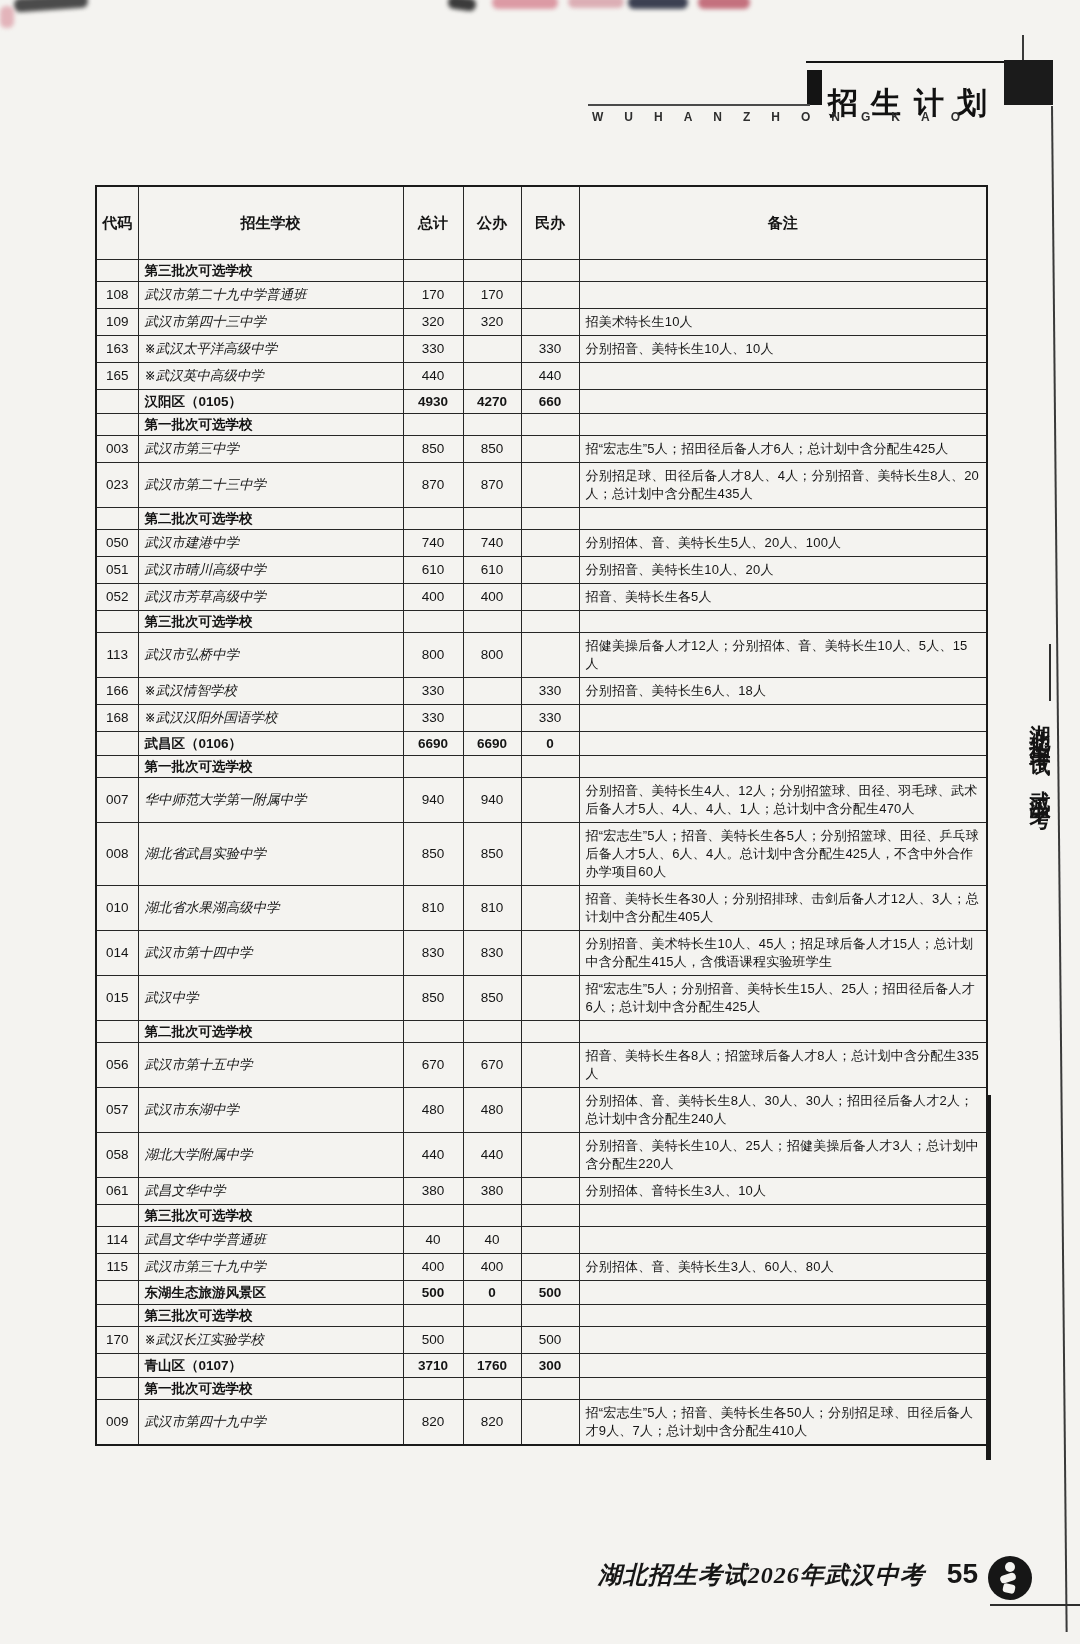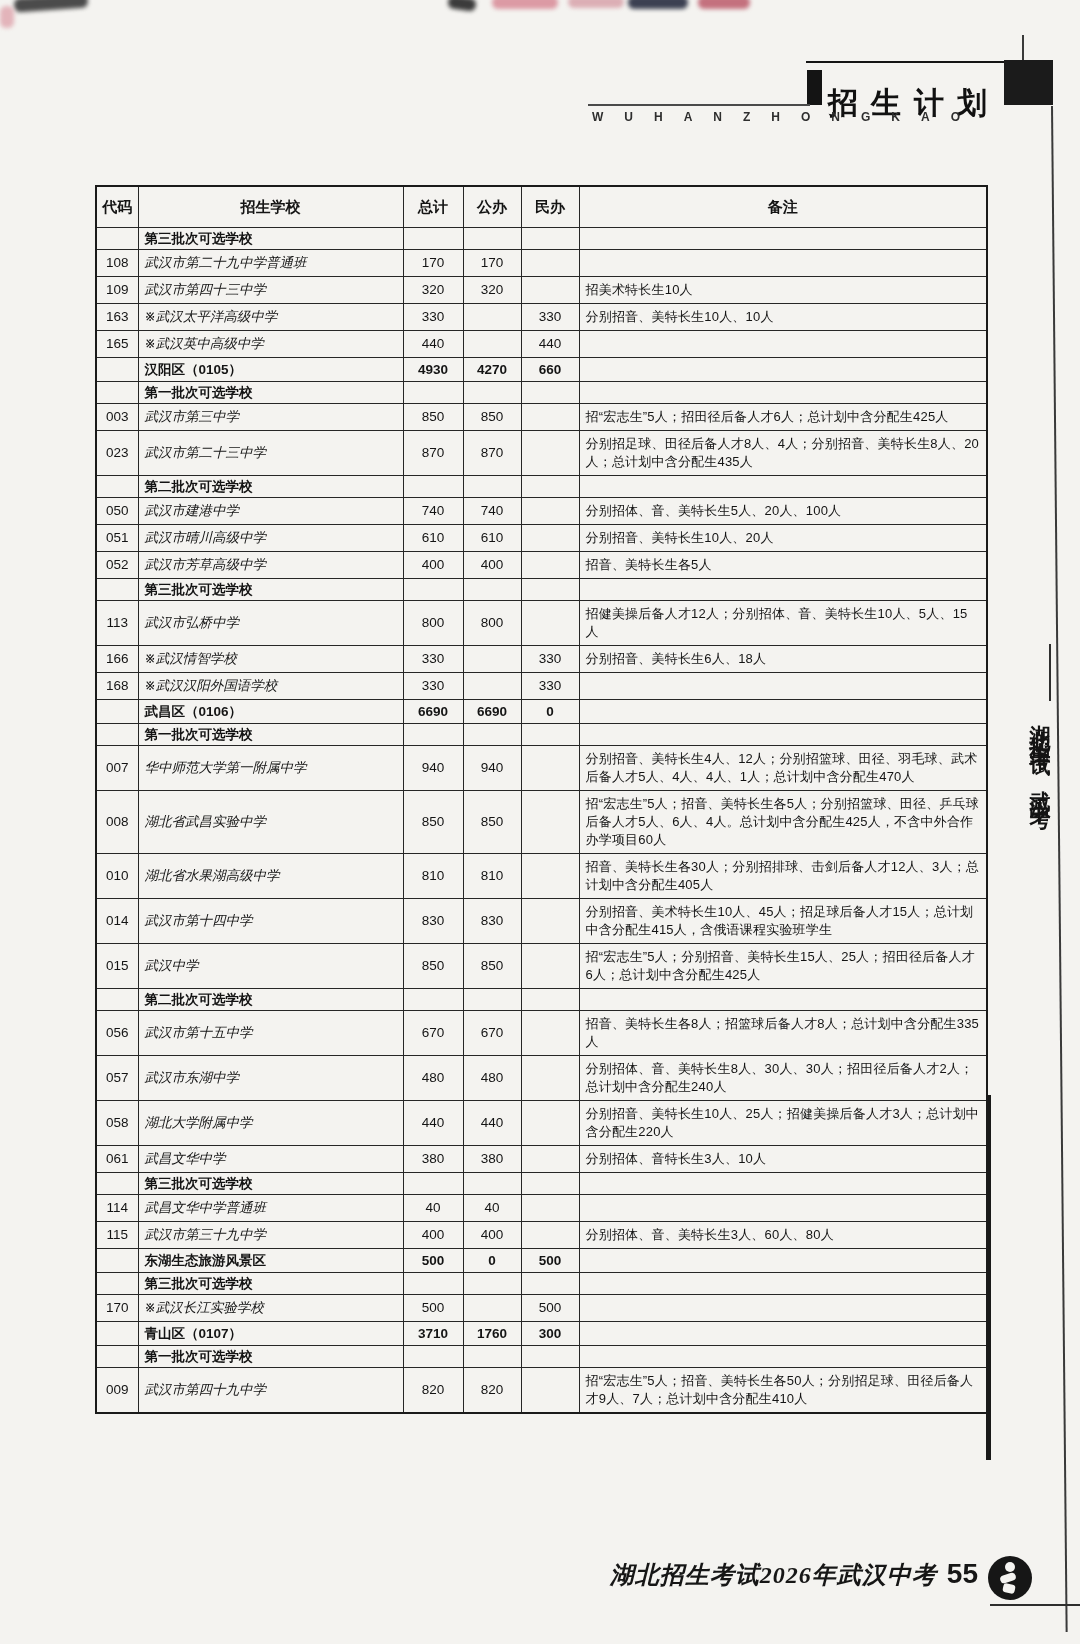--- a/index.html
+++ b/index.html
@@ -22,40 +22,40 @@
   .title-en{position:absolute;left:592px;top:110px;font-size:12px;font-weight:600;letter-spacing:21px;color:#2e2e2e;white-space:nowrap;}
   
   table.plan{
     position:absolute;left:95px;top:185px;width:893px;
     border-collapse:collapse;table-layout:fixed;
     font-size:13.5px;color:#141414;
   }
   table.plan,table.plan td,table.plan th{border:1px solid #262626;}
   table.plan{border:2px solid #1a1a1a;}
   table.plan th{
-    height:40px;font-size:15px;font-weight:700;text-align:center;padding:0 2px;margin-top:47px;
+    height:40px;font-size:15px;font-weight:700;text-align:center;padding:16px 2px;margin-top:47px;
   }
   table.plan td{padding:4px 6px;line-height:18px;vertical-align:middle;}
   td.c-code{text-align:center;padding:4px 1px;}
   td.c-num{text-align:center;}
   td.c-school{text-align:left;white-space:nowrap;overflow:hidden;}
   tr.row-section td{font-weight:700;height:14px;line-height:15px;padding:3px 6px;font-size:13.5px;}
   tr.row-district td{font-weight:700;height:17px;line-height:17px;padding:3px 6px;}
   tr.row-data td.c-school{font-weight:500;font-style:italic;}
   td.c-remark{font-size:13px;letter-spacing:0.2px;}
   
   .side-rule{position:absolute;left:1049px;top:644px;width:2px;height:57px;background:#2f2f2f;}
   .side-caption{
     position:absolute;left:1026px;top:708px;
     writing-mode:vertical-rl;text-orientation:upright;
     font-size:21px;font-weight:700;letter-spacing:6px;color:#141414;
     font-family:"Liberation Serif","DejaVu Serif",serif;
   }
   
-  .footer-wrap{position:absolute;left:400px;top:1558px;width:578px;display:flex;justify-content:flex-end;align-items:baseline;}
+  .footer-wrap{position:absolute;left:400px;top:1558px;width:578px;display:flex;justify-content:flex-end;align-items:baseline;gap:12px;}
   .footer-title{font-size:24px;font-weight:700;font-style:italic;color:#161616;letter-spacing:1px;font-family:"Liberation Serif","DejaVu Serif",serif;}
   .footer-page{font-size:28px;font-weight:700;color:#161616;margin-left:10px;font-style:normal;}
   .stamp{position:absolute;left:988px;top:1556px;width:44px;height:44px;border-radius:50%;background:#161616;}
   .stamp .s1{position:absolute;left:17px;top:6px;width:10px;height:10px;border-radius:50%;background:#f4f3f0;}
   .stamp .s2{position:absolute;left:12px;top:18px;width:16px;height:8px;border-radius:4px;background:#f4f3f0;transform:rotate(-18deg);}
   .stamp .s3{position:absolute;left:15px;top:28px;width:12px;height:9px;border-radius:3px;background:#f4f3f0;transform:rotate(12deg);}
   .stamp-underline{position:absolute;left:990px;top:1604px;width:90px;height:2px;background:#2e2e2e;}
 </style>
 </head>
 <body>

